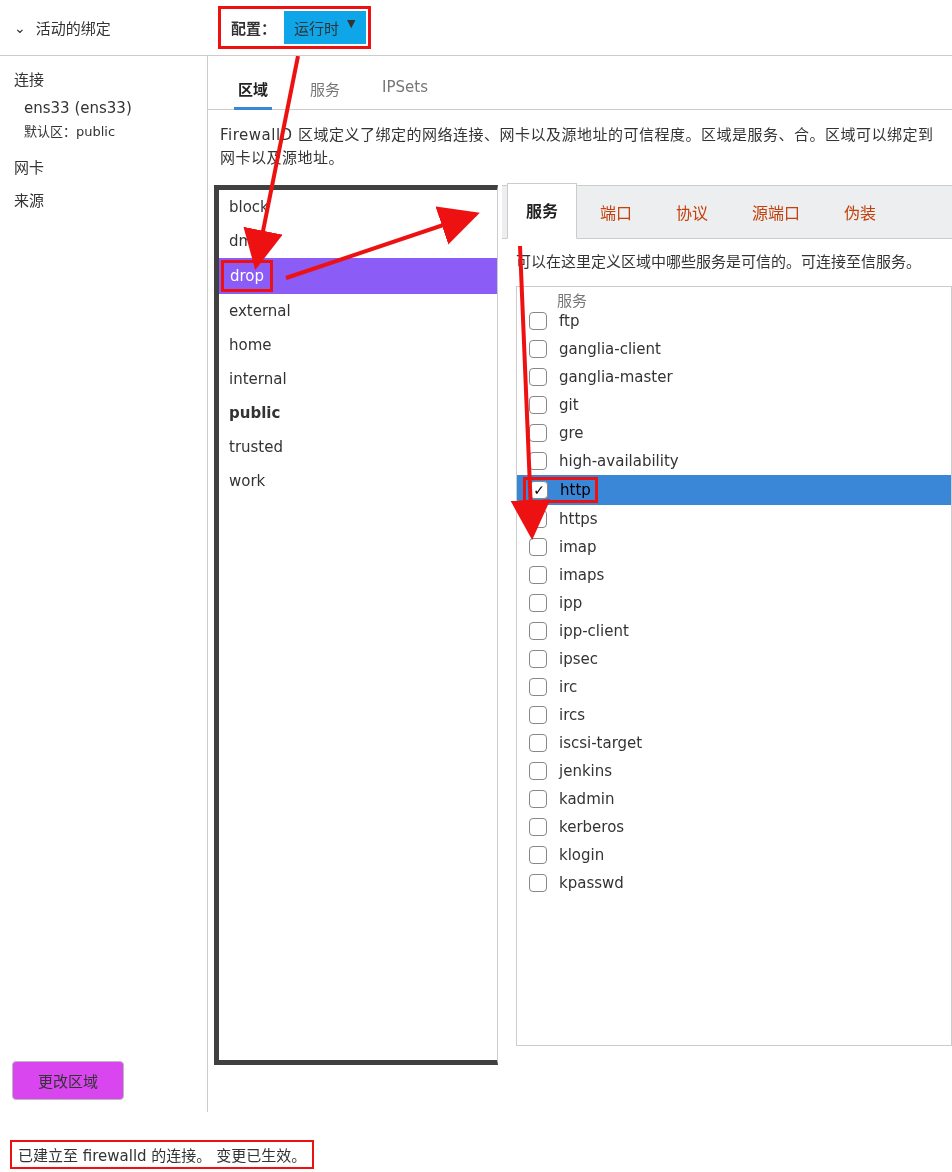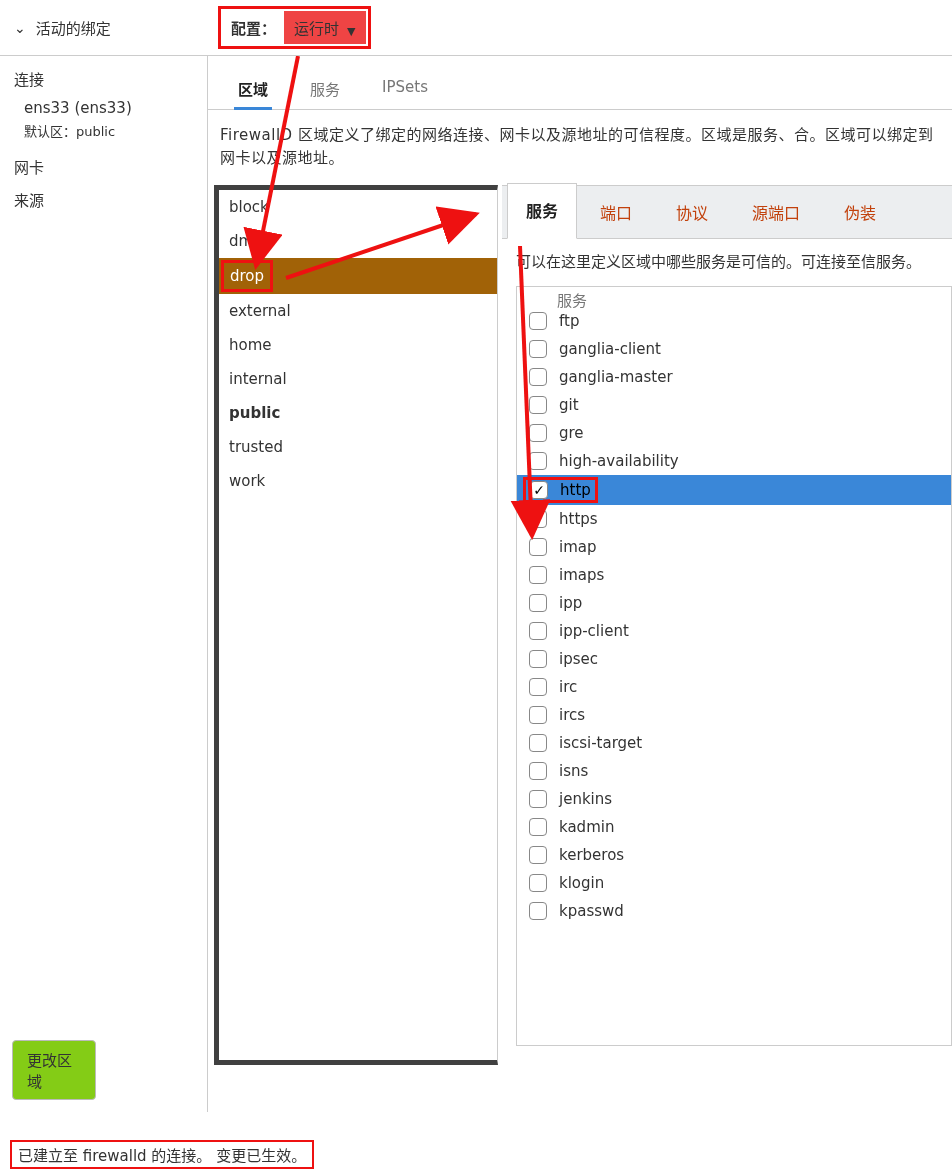--- a/index.html
+++ b/index.html
@@ -36,23 +36,23 @@
     padding-left: 10px;
     gap: 4px;
   }
   .cfg-label {
     font-weight: bold;
     padding: 6px 8px;
   }
   .cfg-select {
     padding: 6px 10px;
     display: flex;
-    align-items: flex-end;
+    align-items: flex-start;
     gap: 8px;
-    background:#ef4444;
+    background:#0ea5e9;
   }
   .caret {
     font-size: 11px;
   }
   .cfg-box{
     border:3px solid #e11;
     padding:2px;
     display:flex;
     align-items:center;
   }
@@ -80,23 +80,24 @@
     font-size:13px;
     color:#333;
   }
   .side-item{
     padding:6px 6px;
   }
   .side-spacer{flex:1;}
   .change-btn{
     border:1px solid #bbb;
     border-radius:4px;
-    background:#84cc16;
+    background:#d946ef;
     padding:8px 14px;
-    width:84px;
+    width:112px;
+    text-align:center;
     margin:4px;
   }
 
   .content{
     flex:1;
     padding:0;
     position:relative;
     background:#fff;
   }
   .tabbar{
@@ -134,21 +135,21 @@
   .zones{
     width:284px;
     border:5px solid #404040;
     border-right:1px solid #ccc;
     margin-left:6px;
   }
   .zone-item{
     padding:8px 10px;
   }
   .zone-item.selected{
-    background:#a16207;
+    background:#8b5cf6;
     color:#fff;
   }
   .zone-item.default{font-weight:bold;}
 
   .right-panel{
     flex:1;
     border-top:1px solid #ccc;
     margin-left:4px;
     position:relative;
   }
@@ -384,24 +385,20 @@
               <div class="svc-row">
                 <span class="cb"></span>
                 <span>ircs</span>
               </div>
               <div class="svc-row">
                 <span class="cb"></span>
                 <span>iscsi-target</span>
               </div>
               <div class="svc-row">
                 <span class="cb"></span>
-                <span>isns</span>
-              </div>
-              <div class="svc-row">
-                <span class="cb"></span>
                 <span>jenkins</span>
               </div>
               <div class="svc-row">
                 <span class="cb"></span>
                 <span>kadmin</span>
               </div>
               <div class="svc-row">
                 <span class="cb"></span>
                 <span>kerberos</span>
               </div>

